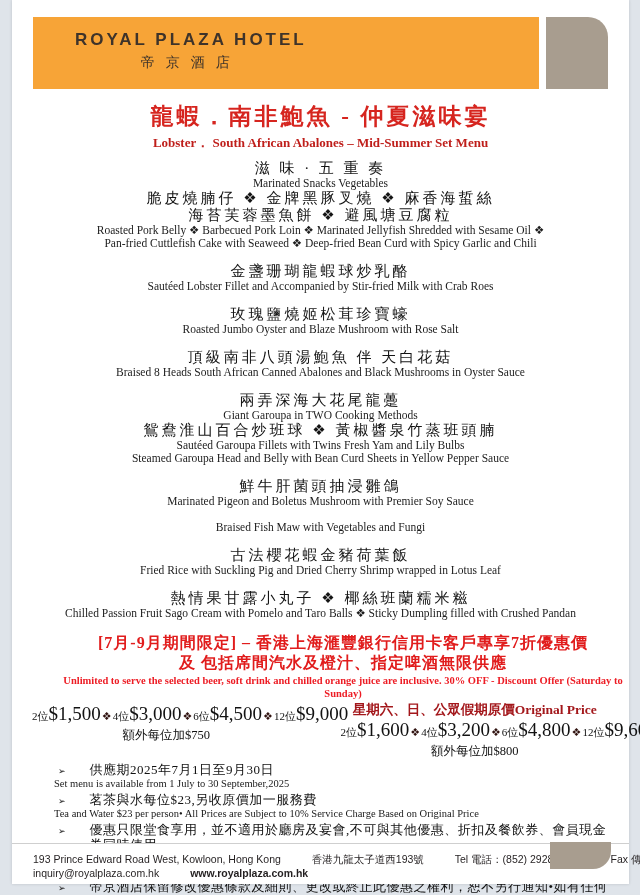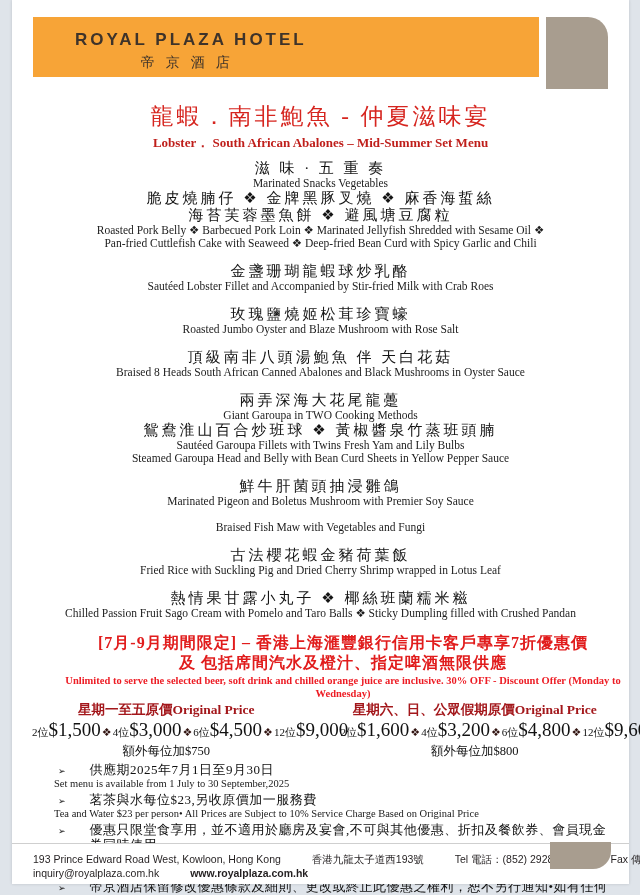--- a/index.html
+++ b/index.html
@@ -12,41 +12,41 @@
   }
   .page {
     position:absolute; left:12px; top:0;
     width:617px; height:884px;
     background:#ffffff;
     box-shadow:0 0 3px rgba(0,0,0,.15);
   }
   
   .banner {
     position:absolute; left:21px; top:17px;
-    width:506px; height:60px;
+    width:506px; height:72px;
     background:#f7a437;
   }
   .banner-inner { display:inline-block; margin-left:42px; margin-top:13px; text-align:center; }
   .logo-en {
     font-family:"Liberation Sans","DejaVu Sans",sans-serif;
     font-size:17px; font-weight:700; letter-spacing:3px; color:#3e332a;
   }
   .logo-zh { font-size:14px; letter-spacing:11px; color:#3e332a; margin-top:4px; }
   .corner-top {
     position:absolute; left:534px; top:17px; width:62px; height:72px;
     background:#a89d8f; border-top-right-radius:20px;
   }
   .corner-bottom {
     position:absolute; left:538px; top:842px; width:61px; height:27px;
     background:#a89d8f; border-bottom-right-radius:18px;
   }
   
   .title-zh {
     margin-top:101px; text-align:center;
-    font-size:23px; font-weight:400; color:#d6251f; letter-spacing:3px;
+    font-size:23px; font-weight:700; color:#d6251f; letter-spacing:3px;
   }
   .title-en {
     text-align:center; font-size:13px; font-weight:700; color:#bf1e1a; margin-top:2px;
   }
   
   .menu { margin-top:8px; text-align:center; }
   .menu-course { margin-bottom:13px; }
   .zh-line { font-size:15px; color:#141414; letter-spacing:3px; line-height:17px; }
   .en-line { font-size:11.5px; color:#1c1c1c; line-height:13px; }
   
@@ -141,26 +141,25 @@
       </div>
       <div class="menu-course">
         <div class="zh-line">熱情果甘露小丸子 ❖ 椰絲班蘭糯米糍</div>
         <div class="en-line">Chilled Passion Fruit Sago Cream with Pomelo and Taro Balls ❖ Sticky Dumpling filled with Crushed Pandan</div>
       </div>
     </div>
 
   <div class="promo">
     <div class="promo-zh1">[7月-9月期間限定] – 香港上海滙豐銀行信用卡客戶專享7折優惠價</div>
     <div class="promo-zh2">及 包括席間汽水及橙汁、指定啤酒無限供應</div>
-    <div class="promo-en">Unlimited to serve the selected beer, soft drink and chilled orange juice are inclusive. 30% OFF - Discount Offer (Monday to Wednesday)</div>
+    <div class="promo-en">Unlimited to serve the selected beer, soft drink and chilled orange juice are inclusive. 30% OFF - Discount Offer (Saturday to Sunday)</div>
   </div>
 
   <div class="price-row">
     <div class="price-col">
-      <div class="price-header">星期一至五原價Original Price</div>
       <div class="tiers"><span class="pax">2位</span><span class="amt">$1,500</span><span class="sep">❖</span><span class="pax">4位</span><span class="amt">$3,000</span><span class="sep">❖</span><span class="pax">6位</span><span class="amt">$4,500</span><span class="sep">❖</span><span class="pax">12位</span><span class="amt">$9,000</span></div>
       <div class="extra">額外每位加$750</div>
     </div>
     <div class="price-col">
       <div class="price-header">星期六、日、公眾假期原價Original Price</div>
       <div class="tiers"><span class="pax">2位</span><span class="amt">$1,600</span><span class="sep">❖</span><span class="pax">4位</span><span class="amt">$3,200</span><span class="sep">❖</span><span class="pax">6位</span><span class="amt">$4,800</span><span class="sep">❖</span><span class="pax">12位</span><span class="amt">$9,600</span></div>
       <div class="extra">額外每位加$800</div>
     </div>
   </div>
 

